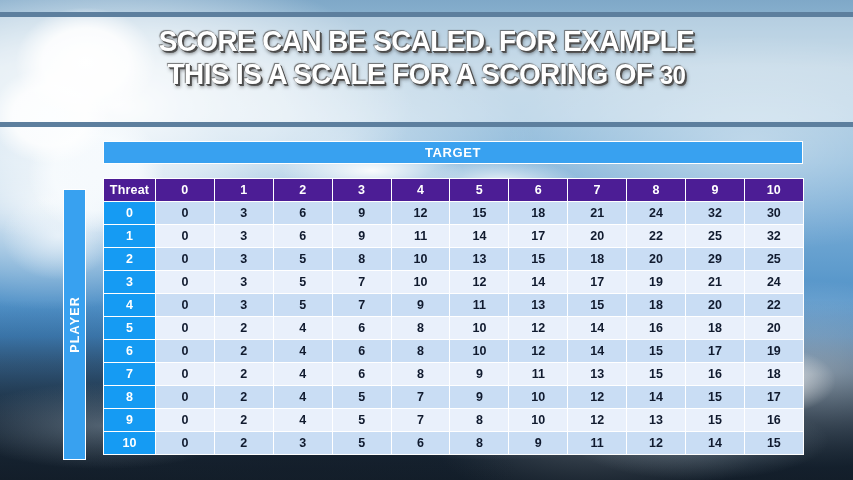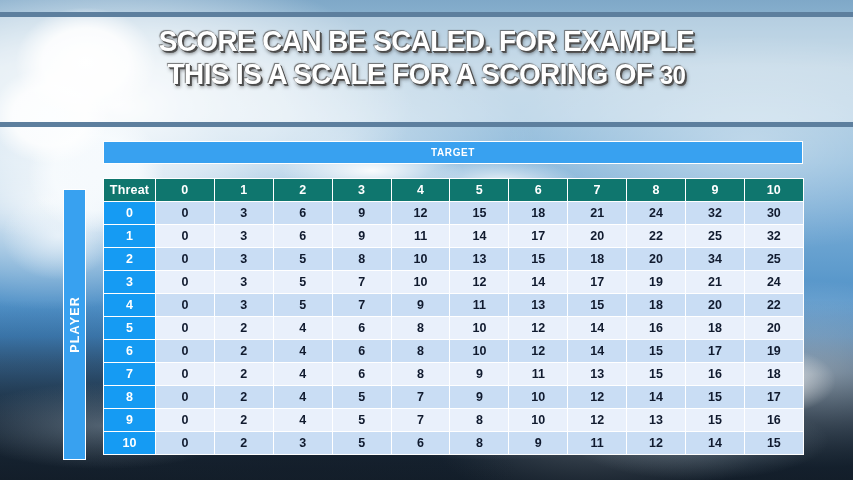--- a/index.html
+++ b/index.html
@@ -138,21 +138,21 @@
 
   
   .target-bar {
     position: absolute;
     left: 103px; top: 141px;
     width: 700px; height: 23px;
     background: #38a1f0;
     border: 1px solid #ffffff;
     box-sizing: border-box;
     color: #ffffff;
-    font-size: 10px;
+    font-size: 13px;
     font-weight: bold;
     letter-spacing: 0.6px;
     display: flex;
     align-items: center;
     justify-content: center;
   }
 
   .player-bar {
     position: absolute;
     left: 63px; top: 189px;
@@ -184,21 +184,21 @@
   table.grid th, table.grid td {
     height: 23px;
     padding: 0;
     text-align: center;
     vertical-align: middle;
     border: 1px solid #ffffff;
     box-sizing: border-box;
     font-size: 12.5px;
   }
   th.corner, th.colhead {
-    background: #0f766e;
+    background: #4c1d95;
     color: #ffffff;
     font-weight: bold;
     letter-spacing: 0.2px;
   }
   th.corner { width: 52px; font-size: 12.5px; }
   th.colhead { width: 58.9px; }
 
   td.rowhead {
     background: #159bf3;
     color: #ffffff;
@@ -291,21 +291,21 @@
           <td class="rowhead">2</td>
           <td class="cell">0</td>
           <td class="cell">3</td>
           <td class="cell">5</td>
           <td class="cell">8</td>
           <td class="cell">10</td>
           <td class="cell">13</td>
           <td class="cell">15</td>
           <td class="cell">18</td>
           <td class="cell">20</td>
-          <td class="cell">34</td>
+          <td class="cell">29</td>
           <td class="cell">25</td>
         </tr>
         <tr class="band-b">
           <td class="rowhead">3</td>
           <td class="cell">0</td>
           <td class="cell">3</td>
           <td class="cell">5</td>
           <td class="cell">7</td>
           <td class="cell">10</td>
           <td class="cell">12</td>

